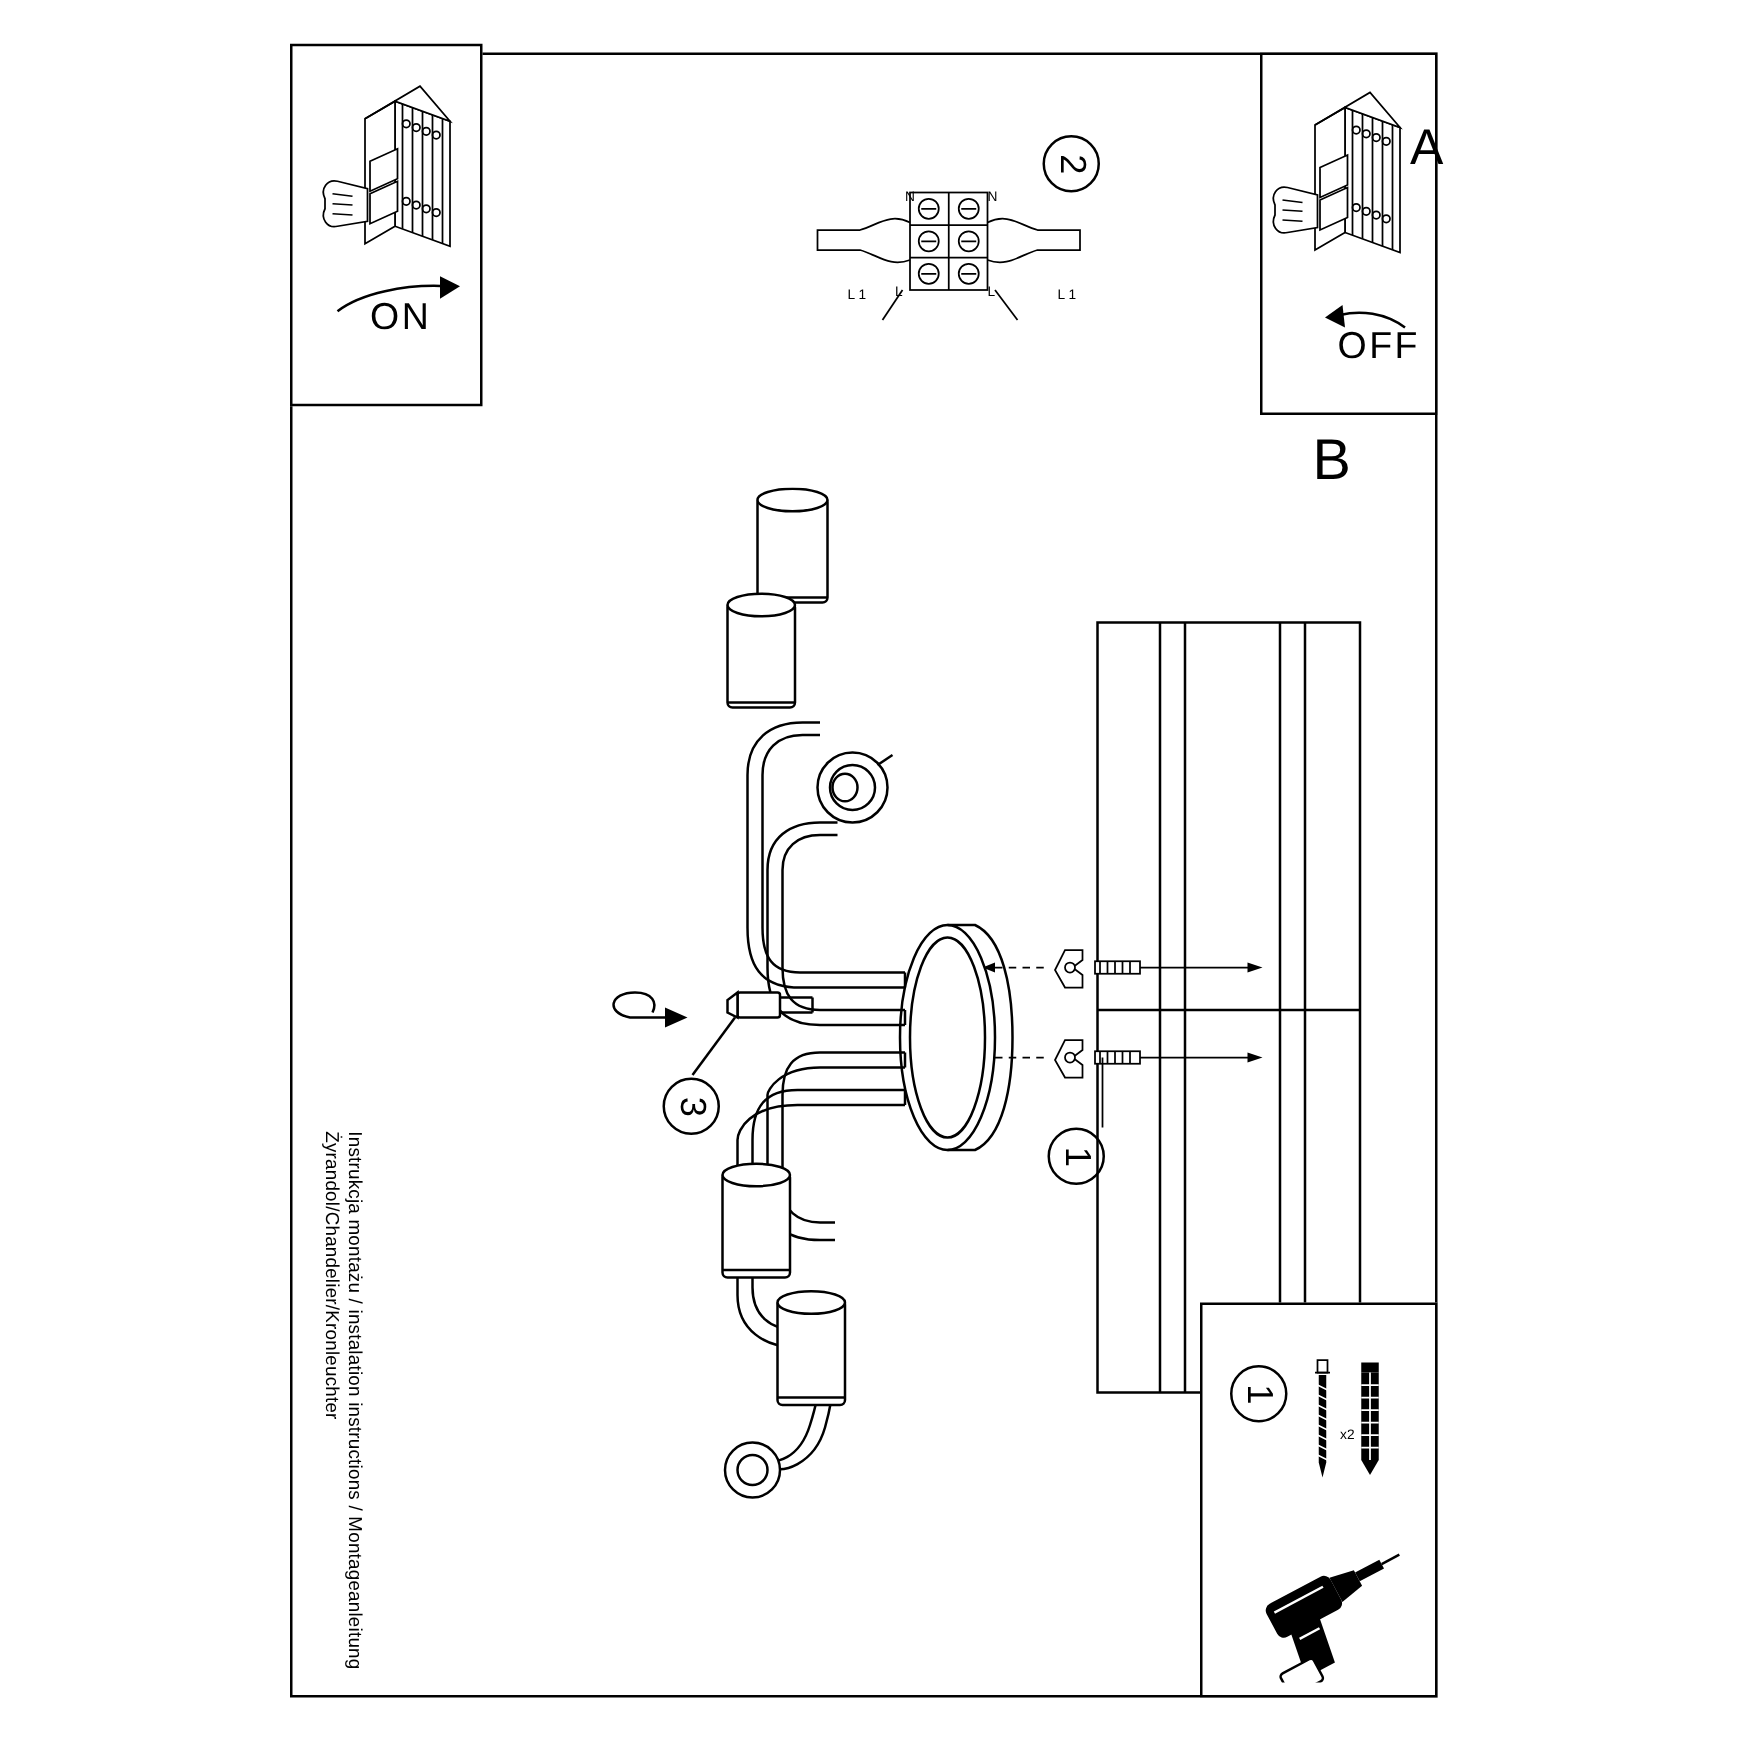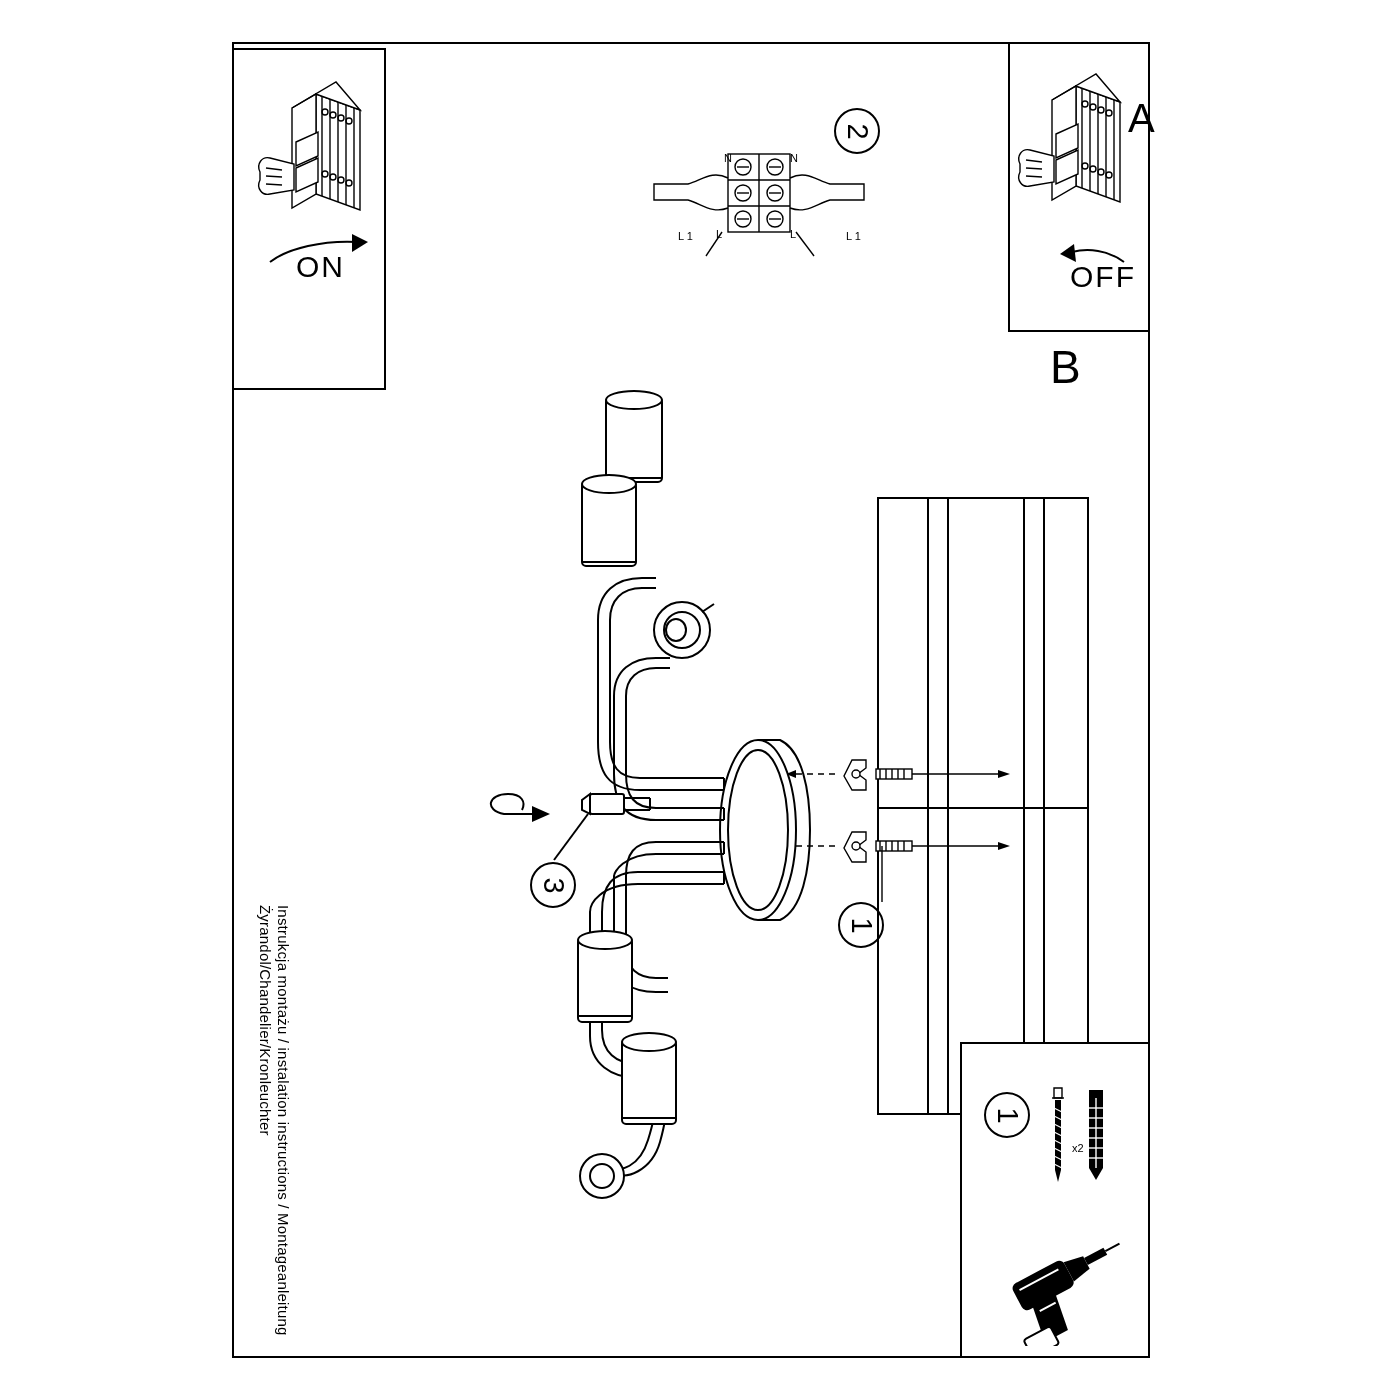--- a/index.html
+++ b/index.html
@@ -32,21 +32,21 @@
     box-sizing: border-box;
   }
 
   
   .panel {
     border: 2px solid #000;
     box-sizing: border-box;
     background: #ffffff;
   }
   .panel-a { left: 1008px; top: 42px; width: 142px; height: 290px; }
-  .panel-c { left: 232px; top: 48px; width: 154px; height: 342px; }
+  .panel-c { left: 232px; top: 35px; width: 154px; height: 290px; }
   .panel-parts { left: 960px; top: 1042px; width: 190px; height: 316px; }
 
   
   .vtext {
     transform-origin: 0 0;
     white-space: nowrap;
     font-weight: 400;
   }     
 
   .letter-label {

